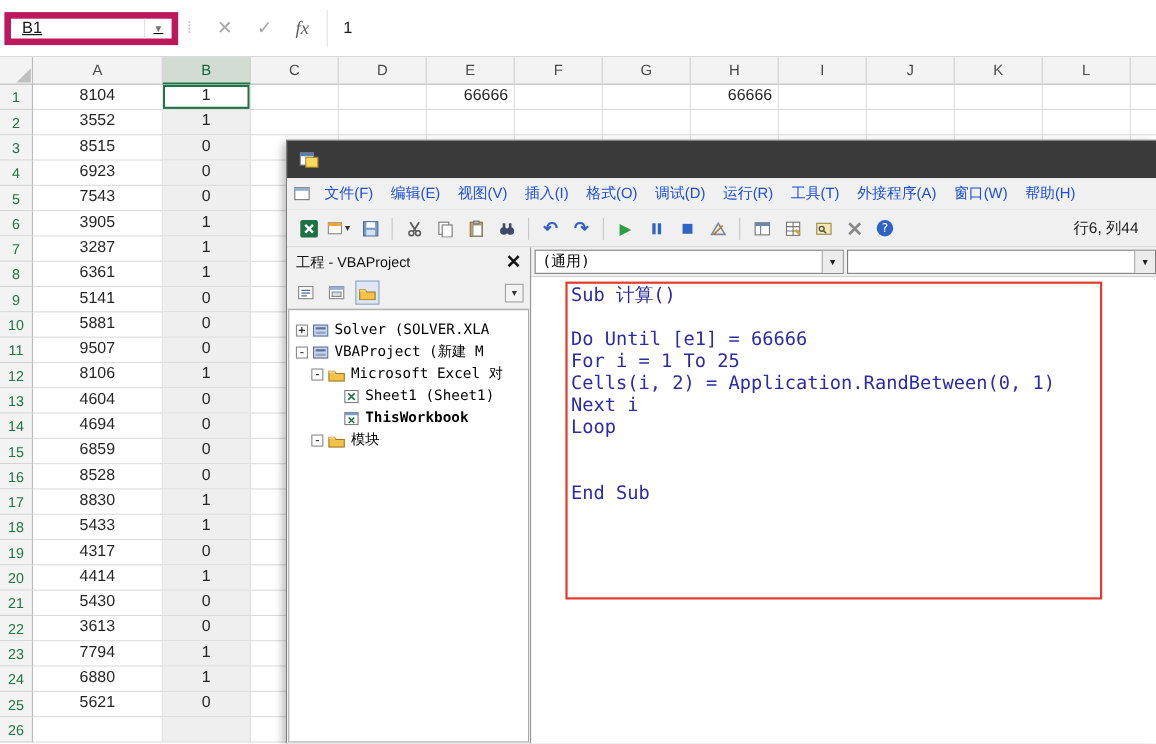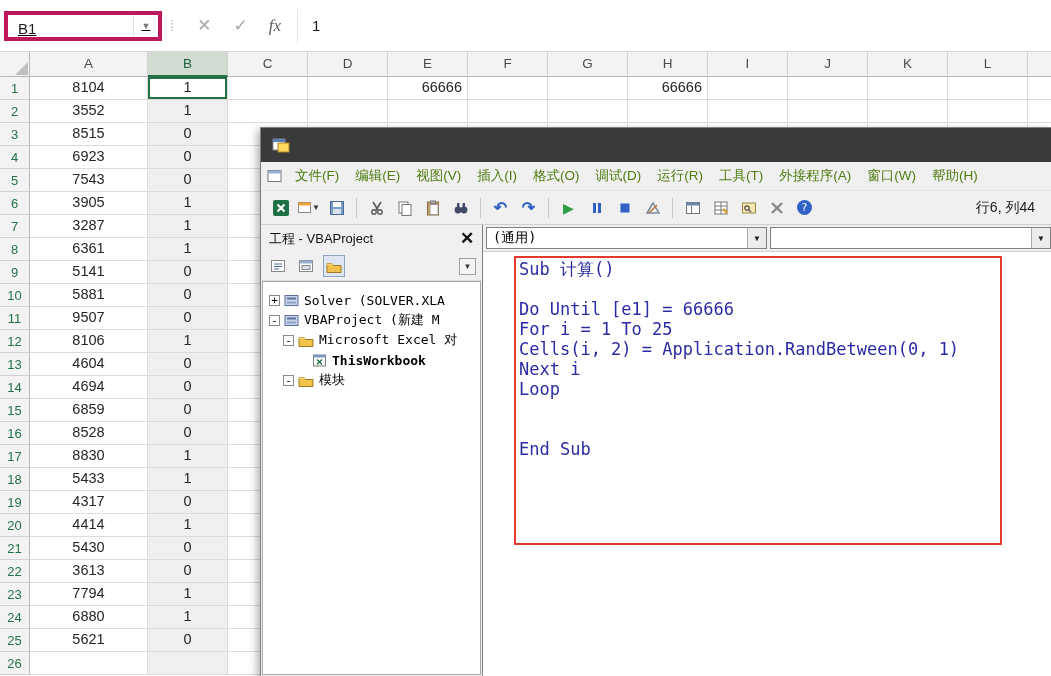--- a/index.html
+++ b/index.html
@@ -1,21 +1,21 @@
 <!DOCTYPE html>
 <html><head>
 <meta charset="utf-8">
 <style>
   html,body{margin:0;padding:0;width:1051px;height:676px;overflow:hidden;background:#fff;
     font-family:"Liberation Sans",sans-serif;}
   .screen{position:relative;width:1051px;height:676px;overflow:hidden;}
 
   
   .fbar{height:52px;display:flex;align-items:center;background:#fff;border-bottom:1px solid #d4d4d4;box-sizing:border-box;}
-  .namebox{width:158px;height:30px;box-sizing:border-box;border:4px solid #be185d;margin-left:4px;display:flex;align-items:flex-end;background:#fff;text-decoration:underline;}
+  .namebox{width:158px;height:30px;box-sizing:border-box;border:6px solid #be185d;margin-left:4px;display:flex;align-items:center;background:#fff;text-decoration:underline;}
   .nb-text{padding-left:10px;font-size:15px;color:#1a1a1a;flex:1;}
   .nb-caret{width:24px;height:100%;border-left:1px solid #e2e2e2;display:flex;align-items:center;justify-content:center;color:#777;font-size:9px;}
   .grip{color:#bdbdbd;font-size:15px;margin:0 12px 0 8px;}
   .fb-btn{font-size:17px;color:#a8a8a8;padding:0 11px;}
   .fb-fx{font-family:"Liberation Serif",serif;font-style:italic;font-size:17px;color:#5f5f5f;padding:0 10px;}
   .fb-sep{width:1px;height:34px;background:#e3e3e3;margin-left:6px;}
   .fb-value{margin-left:14px;font-size:15px;color:#1a1a1a;}
 
   
   .chead{display:flex;height:25px;background:#f3f3f3;}
@@ -31,21 +31,21 @@
   .cell.wA{width:118px;}
   .cell.wFill{width:23px;border-right:none;}
   .cell.bsel{background:#efefef;}
   .cell.bsel.active{background:#fff;box-shadow:inset 0 0 0 2px #217346;}
   .cell.rnum{text-align:right;padding-right:5px;}
 
   
   .vba{position:absolute;left:260px;top:127px;right:0;bottom:0;background:#f0f0f0;display:flex;flex-direction:column;
     border-left:1px solid #7f7f7f;border-top:1px solid #7f7f7f;box-shadow:-3px 3px 8px rgba(0,0,0,.3);box-sizing:border-box;}
   .vtitle{height:34px;flex:0 0 auto;background:#3a3a3a;color:#fff;display:flex;align-items:center;gap:8px;padding-left:8px;font-size:14px;white-space:nowrap;overflow:hidden;}
-  .vmenu{height:28px;flex:0 0 auto;display:flex;align-items:center;font-size:13.5px;color:#4d7c0f;padding-left:2px;background:#f0f0f0;}
+  .vmenu{height:28px;flex:0 0 auto;display:flex;align-items:center;font-size:13.5px;color:#1d4ed8;padding-left:2px;background:#f0f0f0;}
   .vmenu .mi{padding:0 8px;line-height:28px;white-space:nowrap;}
   .winicon{width:20px;height:20px;display:flex;align-items:center;justify-content:center;margin:0 2px;}
   .vtools{height:33px;flex:0 0 auto;display:flex;align-items:center;background:#f0f0f0;border-top:1px solid #e5e5e5;border-bottom:1px solid #cfcfcf;padding-left:8px;gap:5px;}
   .tbi{width:23px;height:23px;display:flex;align-items:center;justify-content:center;flex:0 0 auto;}
   .tsep{width:1px;height:20px;background:#c6c6c6;margin:0 3px;flex:0 0 auto;}
   .g-green{color:#2e9e44;font-size:14px;}
   .g-blue{color:#2f62c4;font-size:16px;font-weight:bold;}
   .caret-sm{font-size:8px;color:#333;margin-left:1px;}
   .tstatus{margin-left:auto;padding-right:16px;font-size:14px;color:#1a1a1a;white-space:nowrap;}
 
@@ -733,20 +733,30 @@
             <div class="titem" style="padding-left: 20px;">
               <span class="toggle">-</span>
               <span class="ticon">
                 <svg width="16" height="13">
                   <path d="M1 3.5 h5 l1.5 2 H15 v7 H1 Z" fill="#f3c24a" stroke="#9a7b23"></path>
                   <path d="M1 3.5 h5 l1 1.5 h-6 Z" fill="#f8d77c"></path>
                 </svg>
               </span>
               <span class="tlabel">Microsoft Excel 对</span>
             </div>
+            <div class="titem" style="padding-left: 34px;">
+              <span class="toggle-sp"></span>
+              <span class="ticon">
+                <svg width="15" height="13">
+                  <rect x="1.5" y="1" width="12" height="11" fill="#fff" stroke="#7a7a7a"></rect>
+                  <path d="M4.5 3.5 l6 6 M10.5 3.5 l-6 6" stroke="#1e7145" stroke-width="1.5"></path>
+                </svg>
+              </span>
+              <span class="tlabel">Sheet1 (Sheet1)</span>
+            </div>
             <div class="titem" style="padding-left: 34px; font-weight: bold;">
               <span class="toggle-sp"></span>
               <span class="ticon">
                 <svg width="15" height="13">
                   <rect x="1.5" y="1" width="12" height="11" fill="#fff" stroke="#7a7a7a"></rect>
                   <rect x="1.5" y="1" width="12" height="2.5" fill="#7a9cc6"></rect>
                   <path d="M5 5.5 l5 5 M10 5.5 l-5 5" stroke="#1e7145" stroke-width="1.4"></path>
                 </svg>
               </span>
               <span class="tlabel">ThisWorkbook</span>

